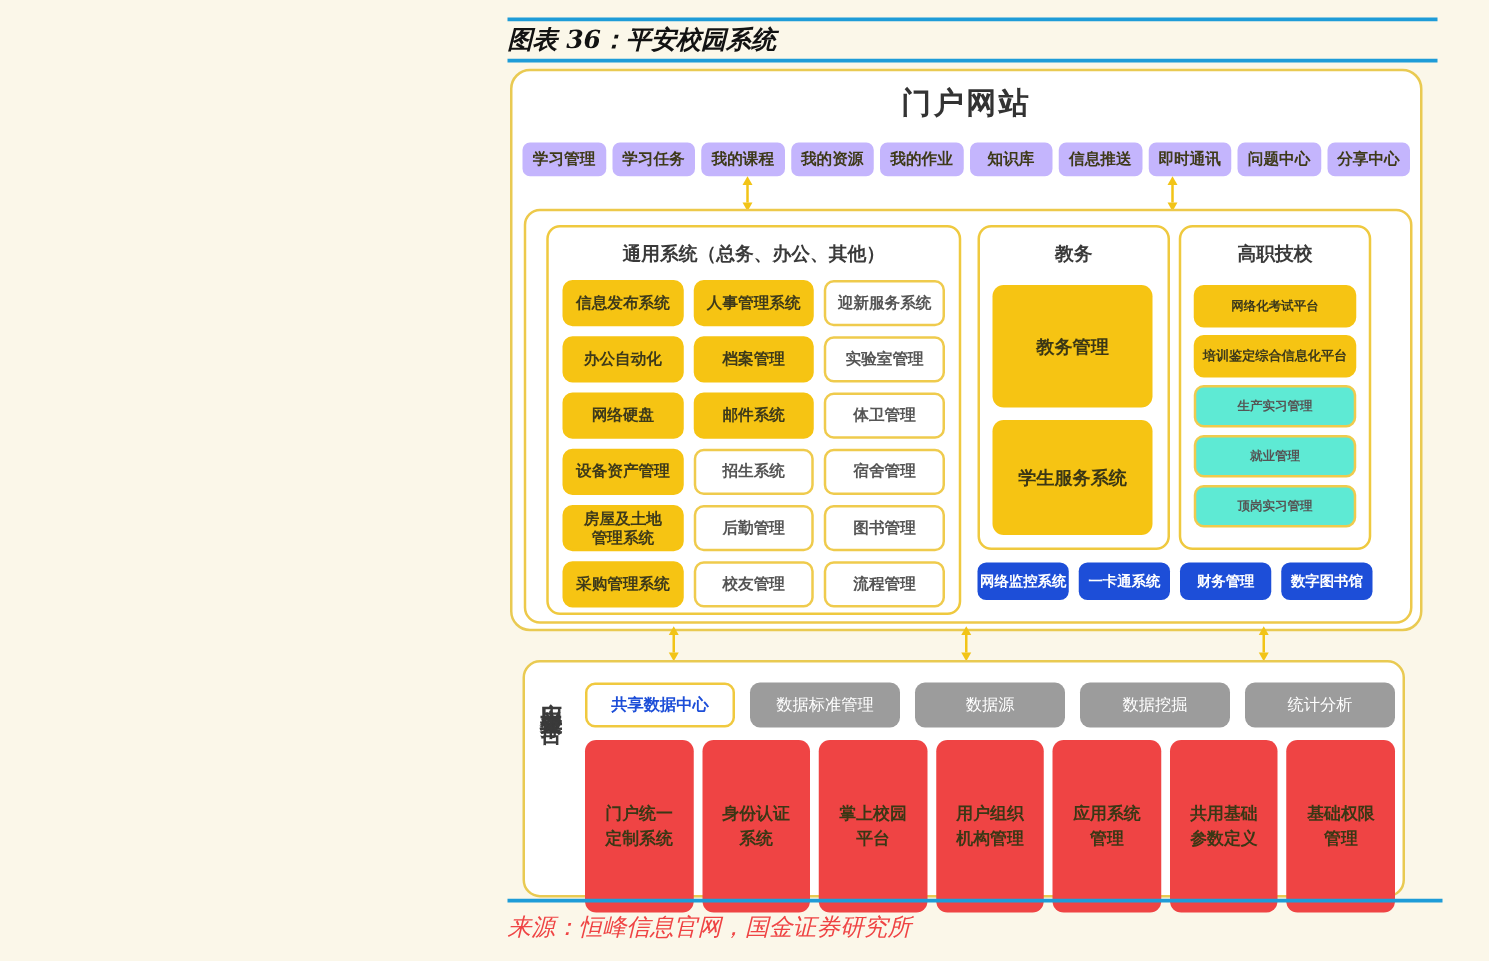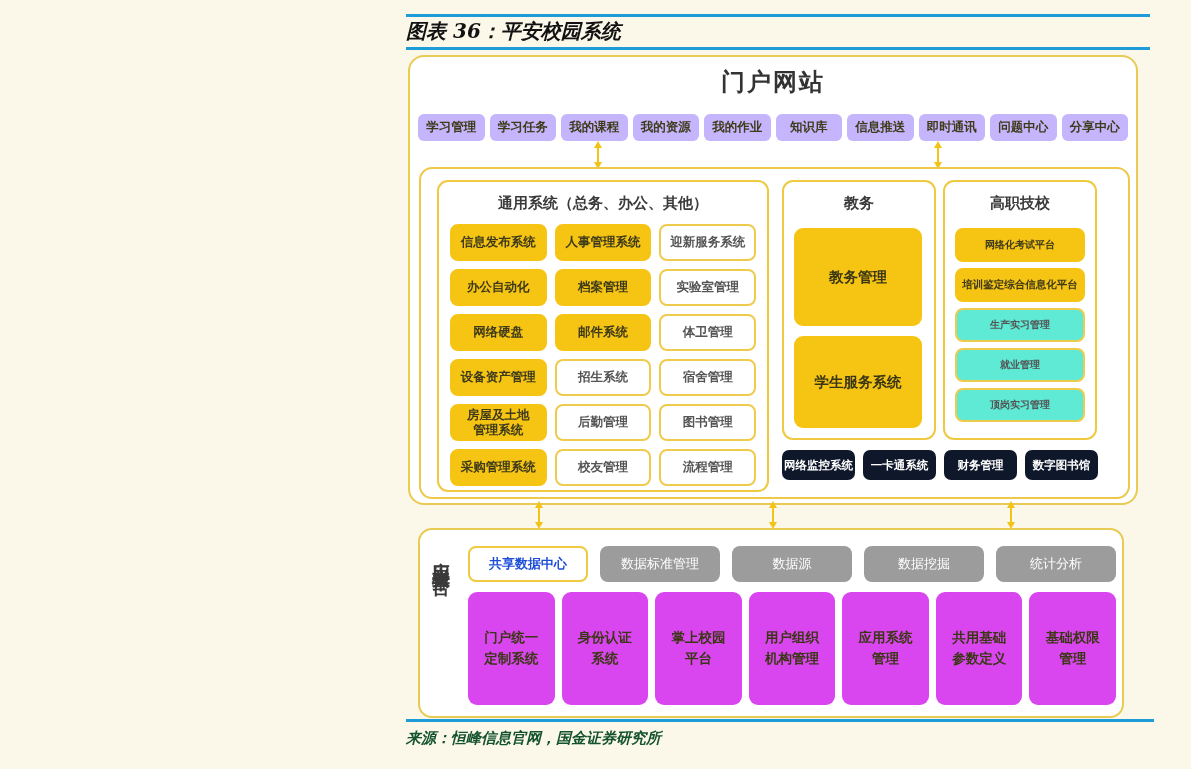--- a/index.html
+++ b/index.html
@@ -17,21 +17,21 @@
   #bl3{left:406px;top:719px;width:748px;}
 
   .fig-title{
     position:absolute;left:406px;top:18px;width:600px;
     font-family:"DejaVu Serif","Liberation Serif",serif;
     font-style:italic;font-weight:bold;font-size:20px;color:#121212;
   }
   .source-text{
     position:absolute;left:406px;top:729px;width:600px;
     font-family:"DejaVu Serif","Liberation Serif",serif;
-    font-style:italic;font-size:15px;color:#14532d;font-weight:bold;
+    font-style:italic;font-size:19px;color:#ef4444;
   }
 
   .box{position:absolute;background:#fff;border:2px solid #E9CA52;border-radius:16px;}
   #outer-box{left:408px;top:55px;width:726px;height:446px;}
   #wrapper-box{left:419px;top:167px;width:707px;height:328px;border-radius:13px;border-color:#EDC94B;}
   #bottom-box{left:418px;top:528px;width:702px;height:186px;border-radius:14px;}
 
   .portal-title{
     position:absolute;left:408px;top:66px;width:730px;text-align:center;
     font-size:24px;font-weight:bold;color:#333;letter-spacing:2px;
@@ -77,21 +77,21 @@
   .vcell{
     height:34px;background:#F6C413;border:2px solid #F6C413;border-radius:8px;
     display:flex;align-items:center;justify-content:center;
     font-size:10px;font-weight:bold;color:#3E3A1A;box-sizing:border-box;white-space:nowrap;
   }
   .vcell.outline{background:#5eead4;border:2px solid #EFCB4D;color:#555;}
   .vcell.small{font-size:10.5px;}
 
   .gray-row{position:absolute;left:782px;top:450px;width:316px;display:flex;gap:8px;}
   .graybtn{
-    flex:1;height:30px;background:#0f172a;border-radius:7px;
+    flex:1;height:30px;background:#1d4ed8;border-radius:7px;
     display:flex;align-items:center;justify-content:center;
     font-size:11.5px;font-weight:bold;color:#fff;white-space:nowrap;
   }
 
   .side-label{
     position:absolute;left:429px;top:548px;height:156px;width:24px;
     writing-mode:vertical-rl;text-orientation:upright;
     font-size:18px;font-weight:bold;color:#3A3A3A;letter-spacing:3px;
     display:flex;align-items:center;
   }
@@ -103,21 +103,21 @@
     font-size:13px;font-weight:bold;color:#1d4ed8;box-sizing:border-box;
   }
   .graybtn2{
     flex:1;height:36px;background:#9C9C9C;border-radius:8px;
     display:flex;align-items:center;justify-content:center;
     font-size:13px;font-weight:normal;color:#fff;white-space:nowrap;
   }
 
   .sp-row2{position:absolute;left:468px;top:592px;width:648px;display:flex;gap:7px;}
   .ybox{
-    flex:1;height:113px;background:#d946ef;border-radius:9px;
+    flex:1;height:138px;background:#ef4444;border-radius:9px;
     display:flex;align-items:center;justify-content:center;text-align:center;
     font-size:13.5px;font-weight:bold;color:#3B3715;
     white-space:pre-line;line-height:1.5;
   }
 
   .varrow{position:absolute;width:2px;height:14px;background:#F2C417;}
   .varrow::before{
     content:"";position:absolute;top:-7px;left:-3px;
     border:4px solid transparent;border-top:none;border-bottom:7px solid #F2C417;
   }

